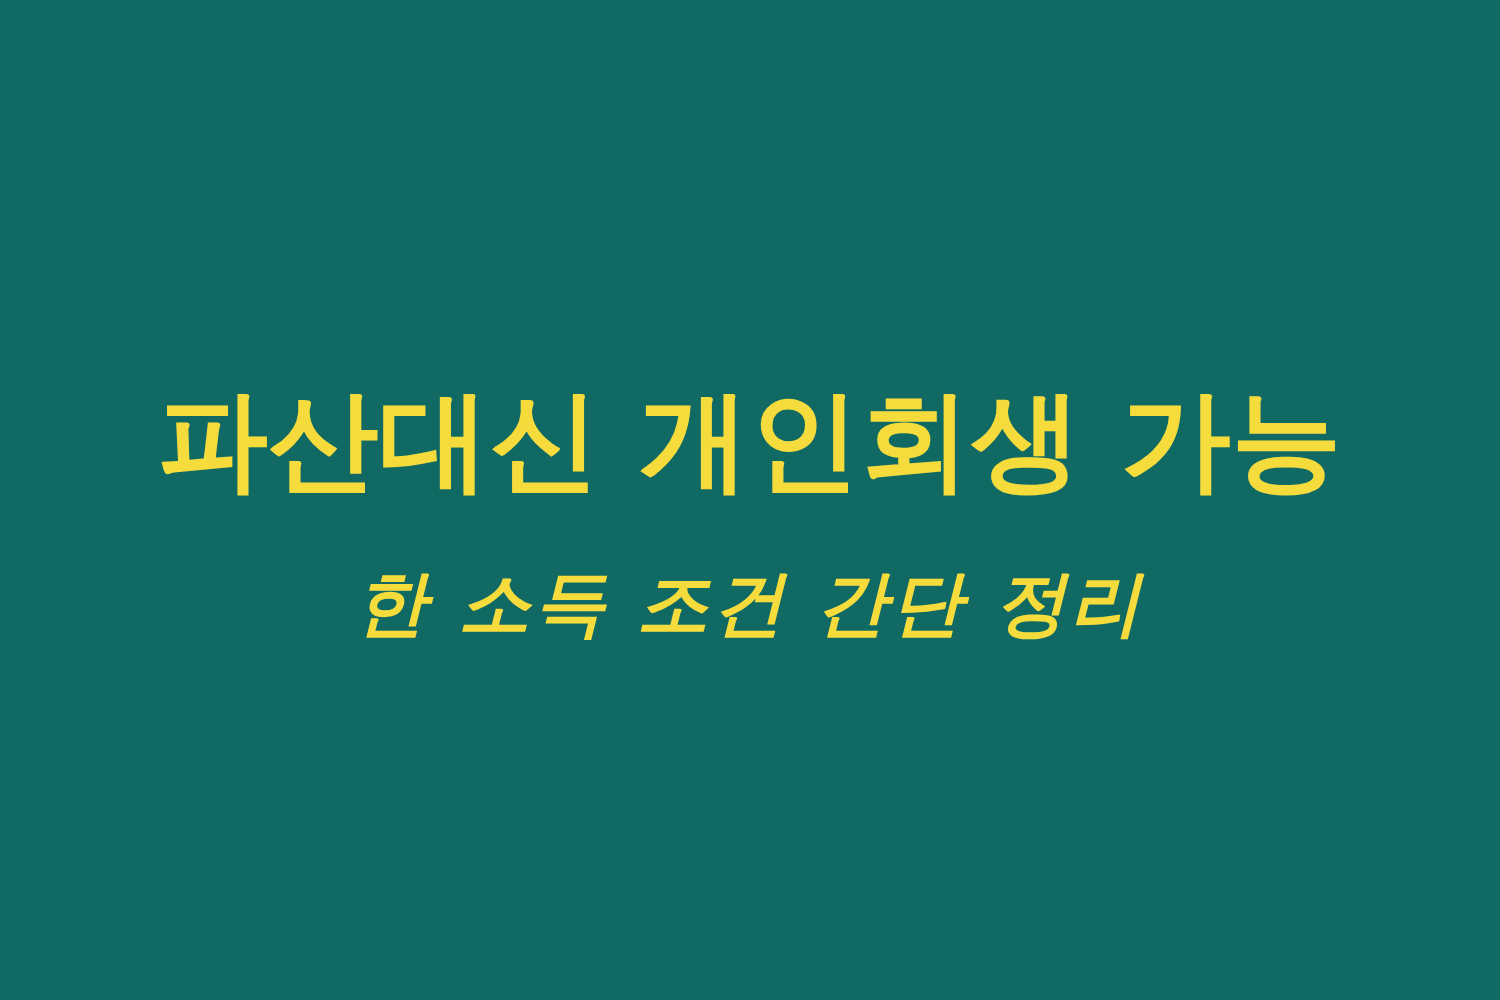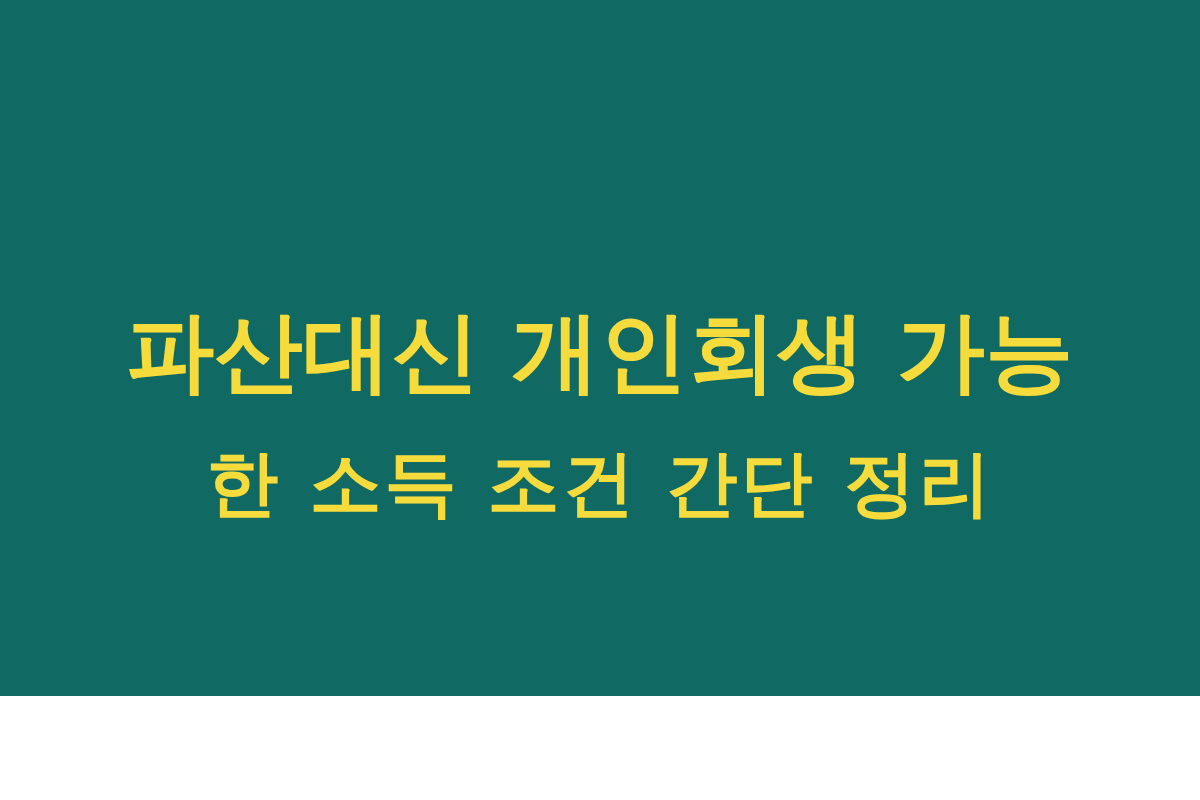--- a/index.html
+++ b/index.html
@@ -8,21 +8,21 @@
   }
   body {
     width: 1200px;
     height: 800px;
     overflow: hidden;
     font-family: "Liberation Sans", sans-serif;
   }
   .banner {
     position: relative;
     width: 1200px;
-    height: 696px;
+    height: 800px;
     background: #106A63;
     display: flex;
     align-items: center;
     justify-content: center;
     box-sizing: border-box;
     padding-left: 22px;
   }
   .title-block {
     position: absolute;
     left: 0;
@@ -41,23 +41,24 @@
     white-space: nowrap;
     margin: 0;
     padding: 0;
   }
   .title-line.line-1 {
     font-size: 88px;
     line-height: 132px;
     letter-spacing: 0.5px;
   }
   .title-line.line-2 {
-    font-size: 72px;
+    font-size: 57px;
     line-height: 130px;
     letter-spacing: 3px;
+    font-style: italic;
   }
 </style>
 </head>
 <body>
 
 <div class="banner">
   <div class="title-block">
     <span class="title-line line-1">파산대신 개인회생 가능</span>
     <span class="title-line line-2">한 소득 조건 간단 정리</span>
   </div>

